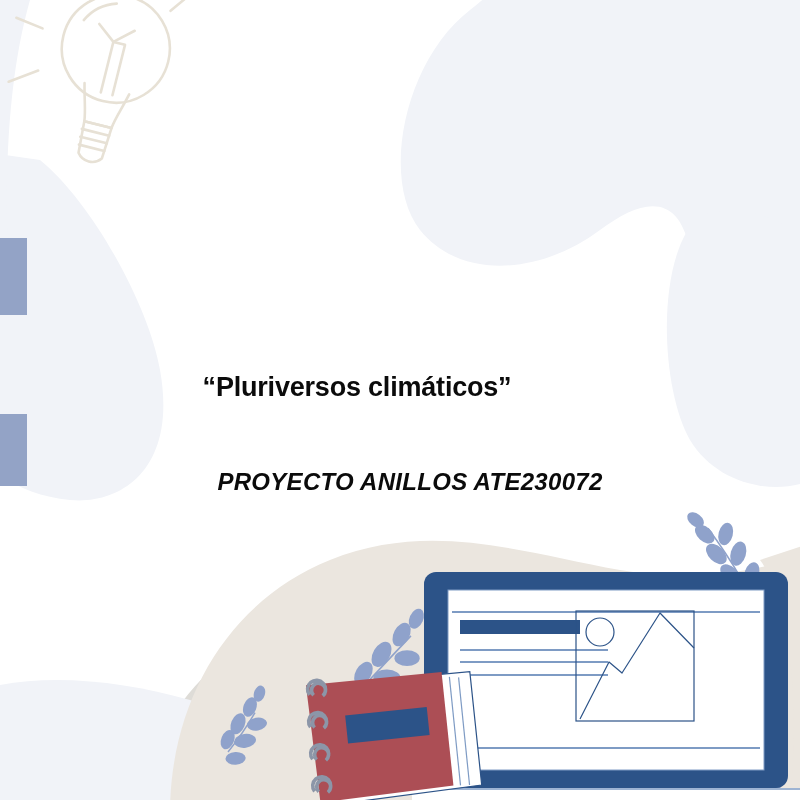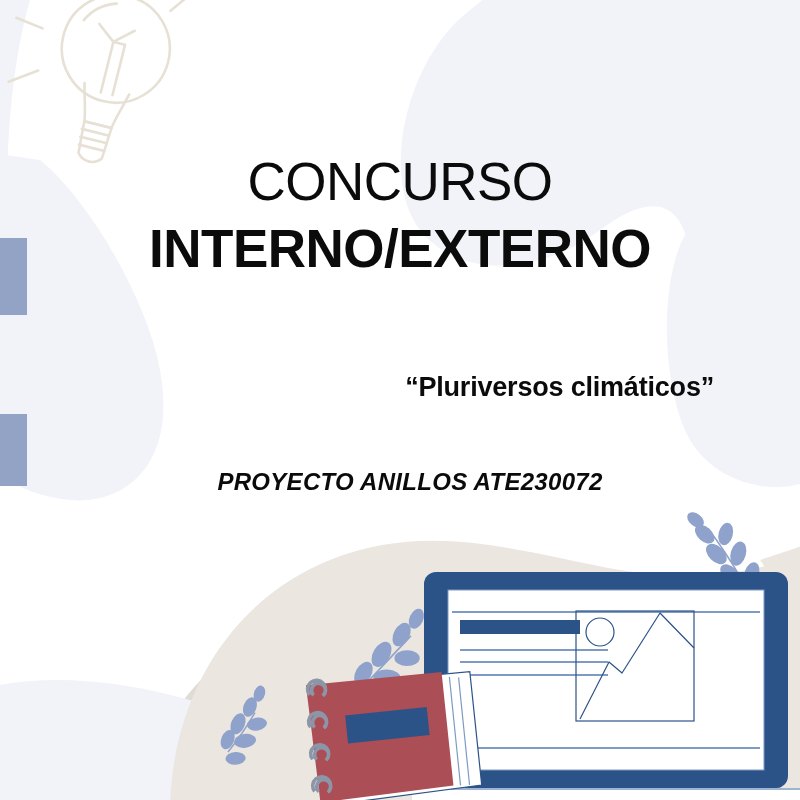--- a/index.html
+++ b/index.html
@@ -47,21 +47,21 @@
     color: #0b0b0b;
     font-weight: 400;
     font-stretch: condensed;
   }
   .headline .b { font-weight: 700; }
   .subtitle {
     position: absolute;
     left: 0;
     top: 372px;
     width: 714px;
-    text-align: right;
+    text-align: center;
     font-size: 27px;
     font-weight: 700;
     color: #0b0b0b;
     letter-spacing: -0.2px;
   }
   .project {
     position: absolute;
     left: 0;
     top: 468px;
     width: 800px;
@@ -219,23 +219,20 @@
         <path d="M2,42 a9,9 0 1 1 13,3 a7,7 0 1 0 -9,-2"></path>
         <path d="M-1,74 a9,9 0 1 1 13,3 a7,7 0 1 0 -9,-2"></path>
         <path d="M-4,106 a9,9 0 1 1 13,3 a7,7 0 1 0 -9,-2"></path>
       </g>
     </g>
   </svg>
 
   <div id="text-layer">
 
     <div class="headline">
-      <div>
-        <span>CONCURSO </span><span class="b">INTERNO/EXTERNO</span>
-      </div>
     </div>
 
     <div class="subtitle">“Pluriversos climáticos”</div>
 
     <div class="project">PROYECTO ANILLOS ATE230072</div>
   </div>
 
 </div>
 
 </body></html>

